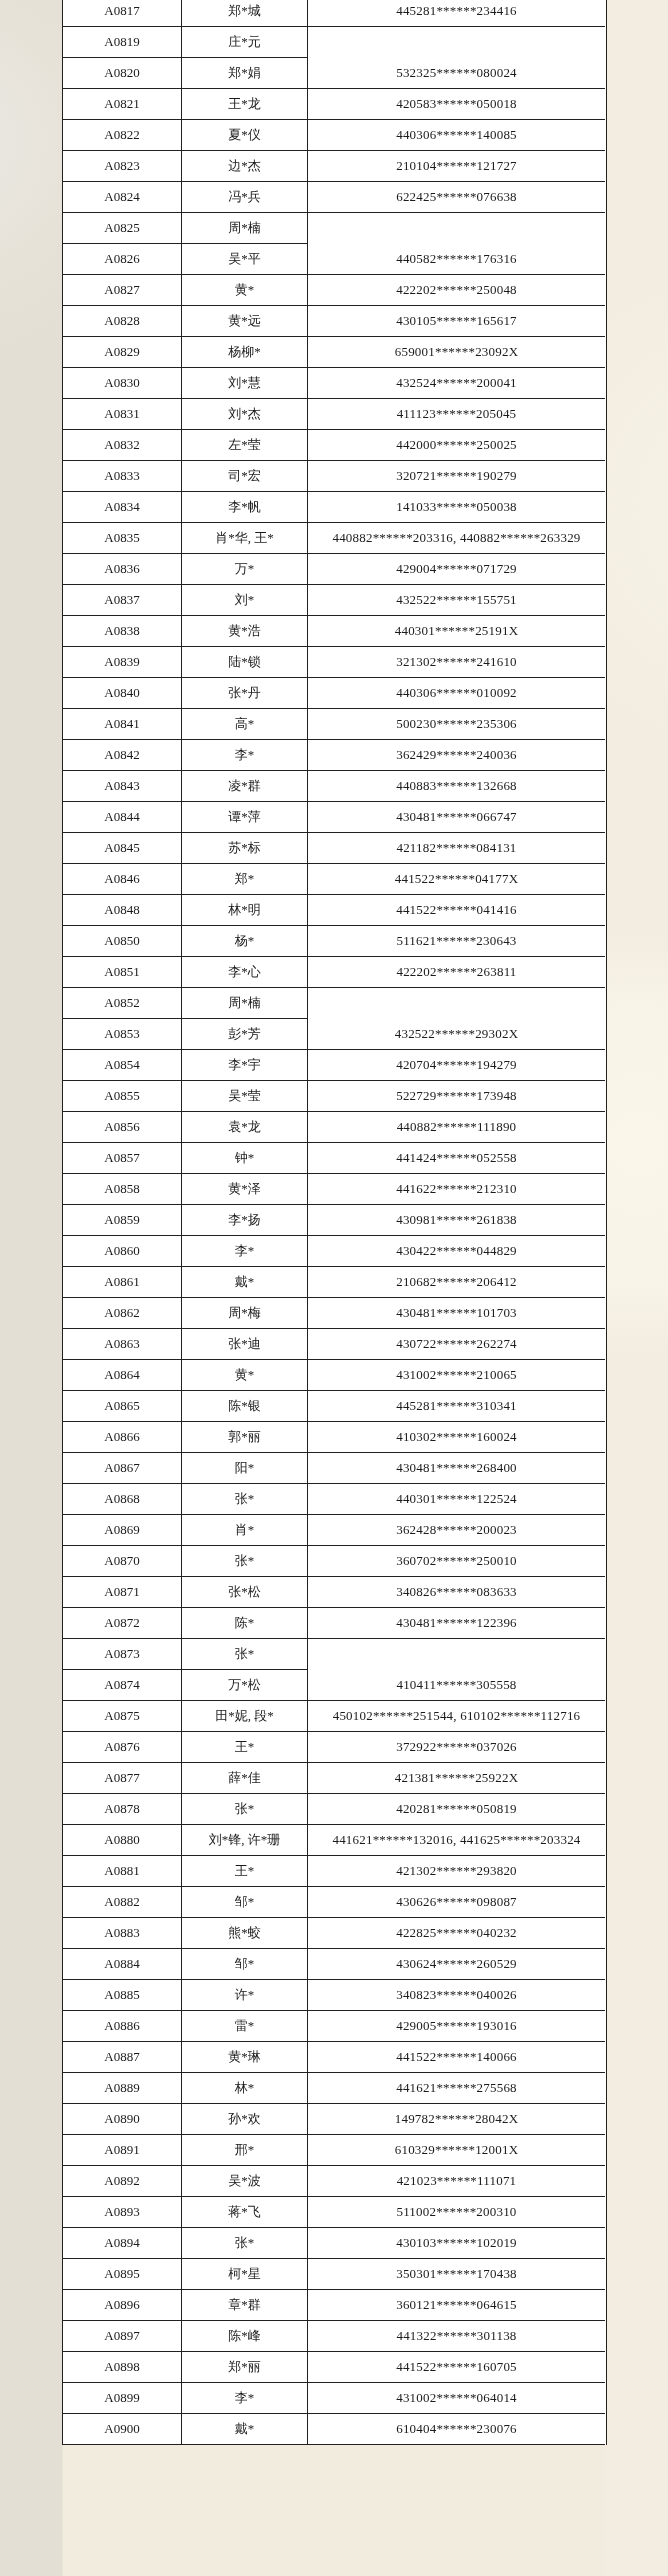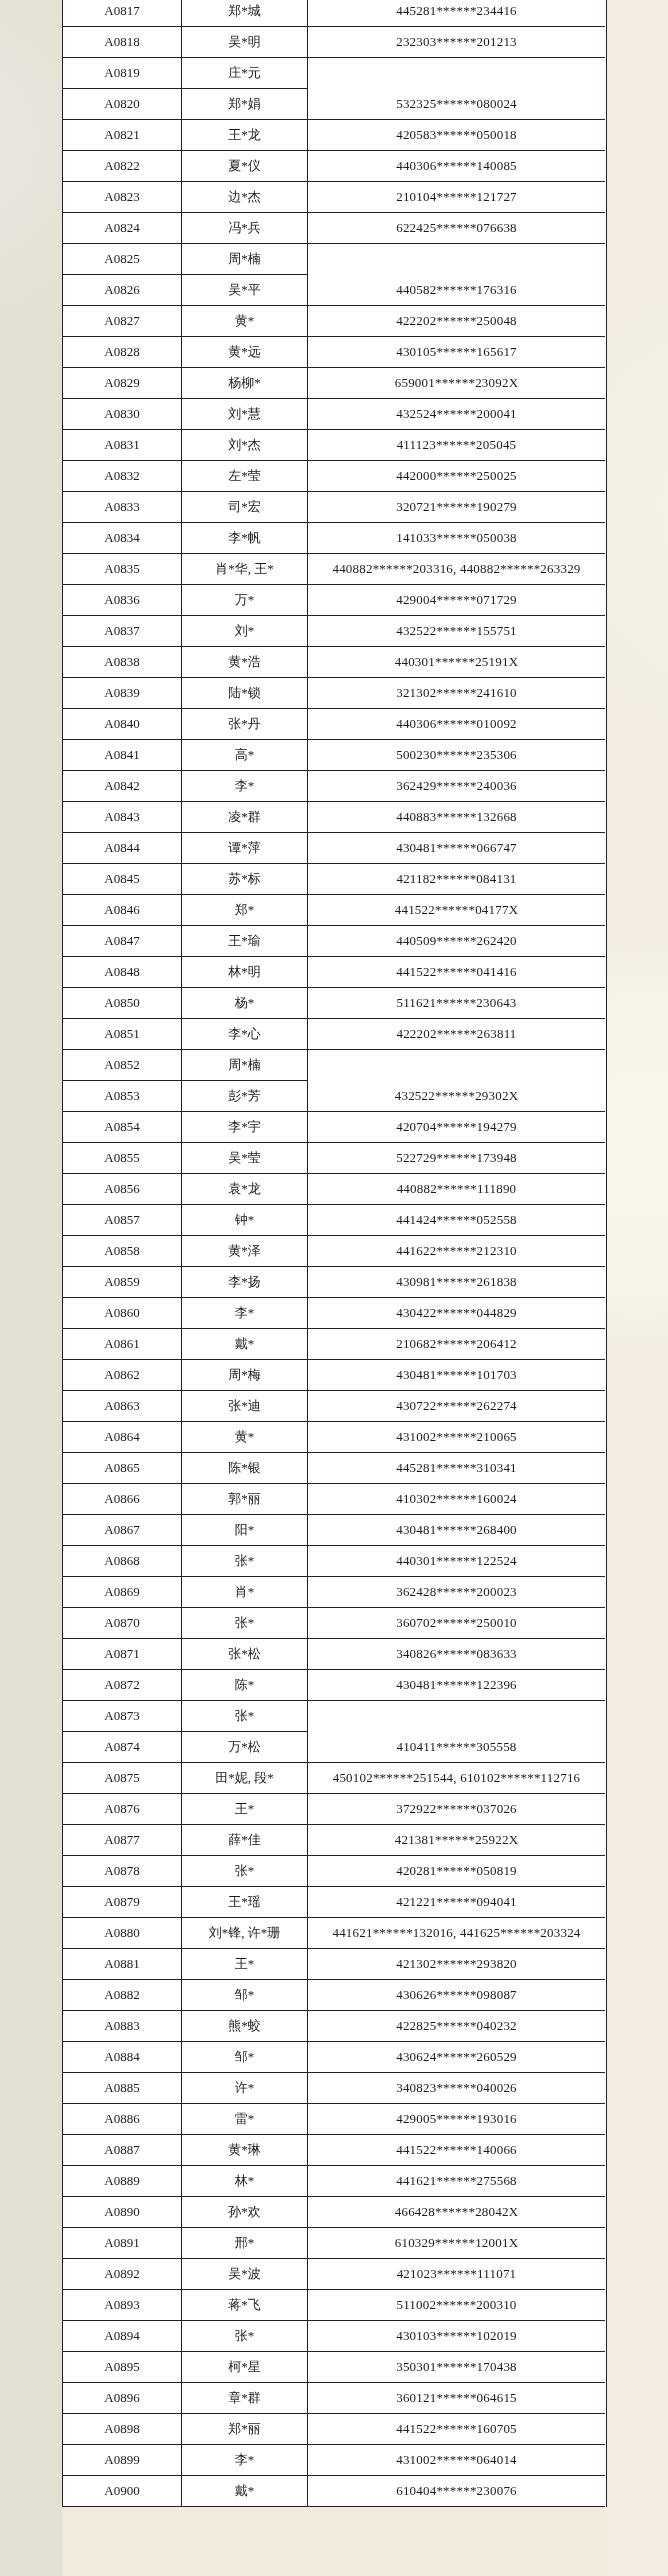--- a/index.html
+++ b/index.html
@@ -56,25 +56,20 @@
 
 <div class="canvas">
   <div class="doc-table">
     <div>
   <div class="row">
     <div class="cell id">A0817</div>
     <div class="cell name">郑*城</div>
     <div class="cell num">445281******234416</div>
   </div>
 
-  <div class="row">
-    <div class="cell id">A0818</div>
-    <div class="cell name">吴*明</div>
-    <div class="cell num">232303******201213</div>
-  </div>
 
   <div class="row">
     <div class="cell id">A0819</div>
     <div class="cell name">庄*元</div>
   </div>
 
   <div class="row">
     <div class="cell id">A0820</div>
     <div class="cell name">郑*娟</div>
     <div class="cell num">532325******080024</div>
@@ -228,25 +223,20 @@
     <div class="cell name">苏*标</div>
     <div class="cell num">421182******084131</div>
   </div>
 
   <div class="row">
     <div class="cell id">A0846</div>
     <div class="cell name">郑*</div>
     <div class="cell num">441522******04177X</div>
   </div>
 
-  <div class="row">
-    <div class="cell id">A0847</div>
-    <div class="cell name">王*瑜</div>
-    <div class="cell num">440509******262420</div>
-  </div>
 
   <div class="row">
     <div class="cell id">A0848</div>
     <div class="cell name">林*明</div>
     <div class="cell num">441522******041416</div>
   </div>
 
 
   <div class="row">
     <div class="cell id">A0850</div>
@@ -413,25 +403,20 @@
     <div class="cell name">薛*佳</div>
     <div class="cell num">421381******25922X</div>
   </div>
 
   <div class="row">
     <div class="cell id">A0878</div>
     <div class="cell name">张*</div>
     <div class="cell num">420281******050819</div>
   </div>
 
-  <div class="row">
-    <div class="cell id">A0879</div>
-    <div class="cell name">王*瑶</div>
-    <div class="cell num">421221******094041</div>
-  </div>
 
   <div class="row">
     <div class="cell id">A0880</div>
     <div class="cell name">刘*锋, 许*珊</div>
     <div class="cell num">441621******132016, 441625******203324</div>
   </div>
 
   <div class="row">
     <div class="cell id">A0881</div>
     <div class="cell name">王*</div>
@@ -477,21 +462,21 @@
 
   <div class="row">
     <div class="cell id">A0889</div>
     <div class="cell name">林*</div>
     <div class="cell num">441621******275568</div>
   </div>
 
   <div class="row">
     <div class="cell id">A0890</div>
     <div class="cell name">孙*欢</div>
-    <div class="cell num">466428******28042X</div>
+    <div class="cell num">149782******28042X</div>
   </div>
 
   <div class="row">
     <div class="cell id">A0891</div>
     <div class="cell name">邢*</div>
     <div class="cell num">610329******12001X</div>
   </div>
 
   <div class="row">
     <div class="cell id">A0892</div>
@@ -516,20 +501,25 @@
     <div class="cell name">柯*星</div>
     <div class="cell num">350301******170438</div>
   </div>
 
   <div class="row">
     <div class="cell id">A0896</div>
     <div class="cell name">章*群</div>
     <div class="cell num">360121******064615</div>
   </div>
 
+  <div class="row">
+    <div class="cell id">A0897</div>
+    <div class="cell name">陈*峰</div>
+    <div class="cell num">441322******301138</div>
+  </div>
 
   <div class="row">
     <div class="cell id">A0898</div>
     <div class="cell name">郑*丽</div>
     <div class="cell num">441522******160705</div>
   </div>
 
   <div class="row">
     <div class="cell id">A0899</div>
     <div class="cell name">李*</div>

